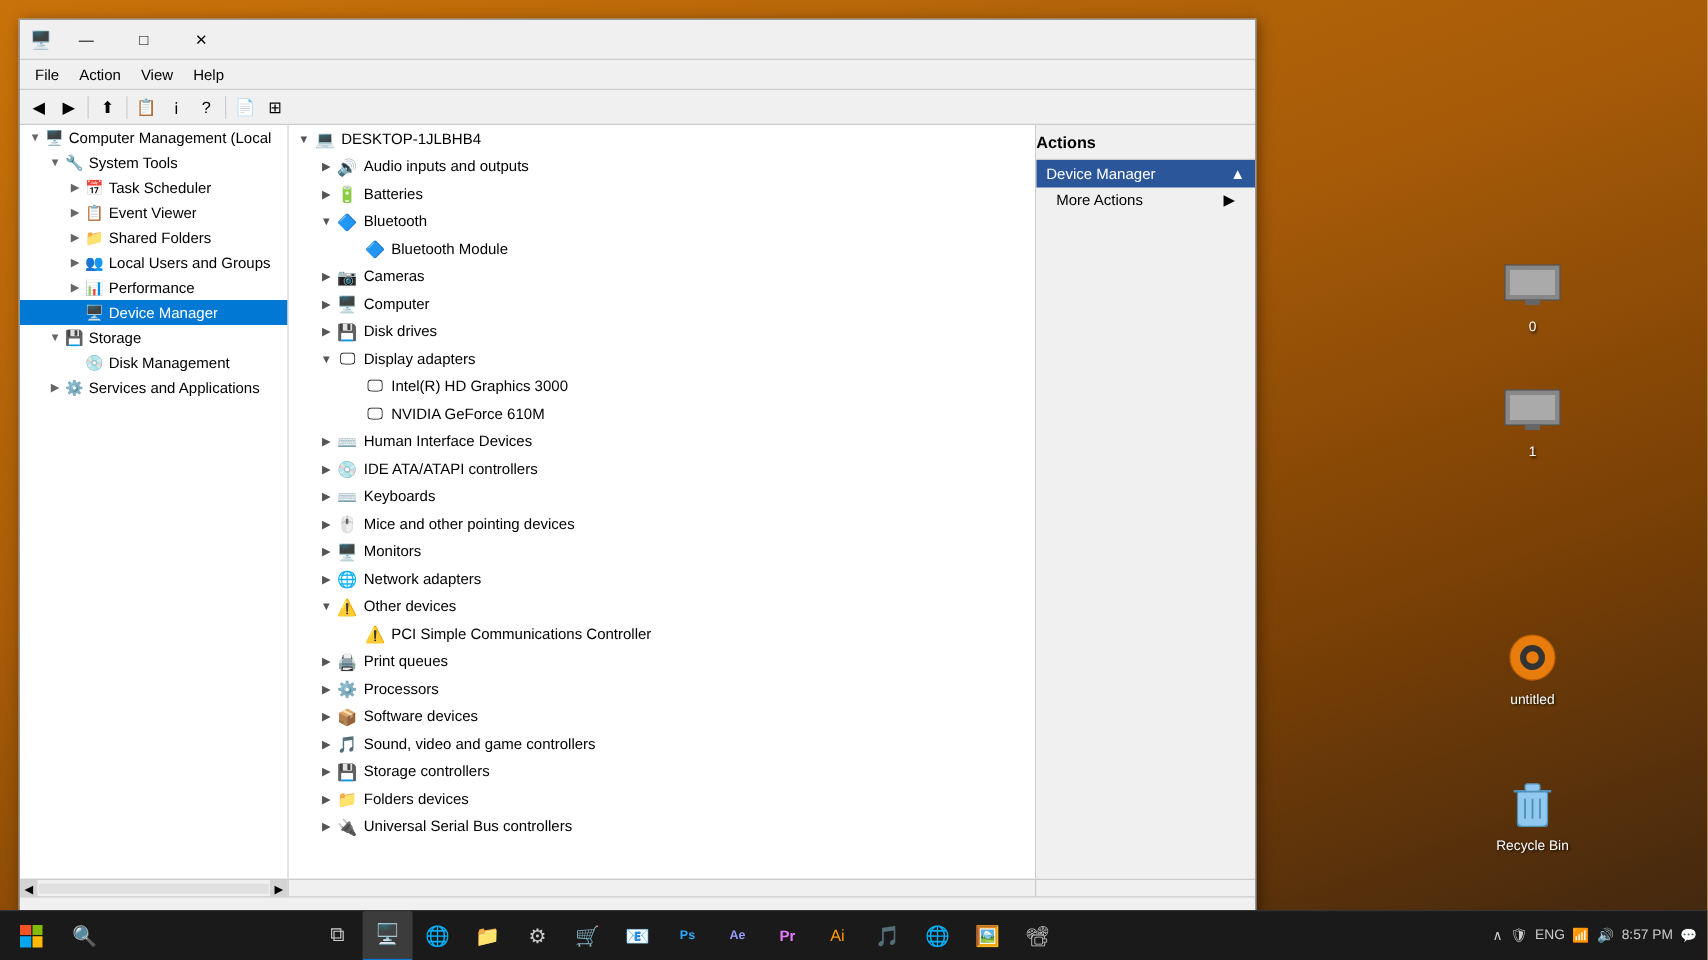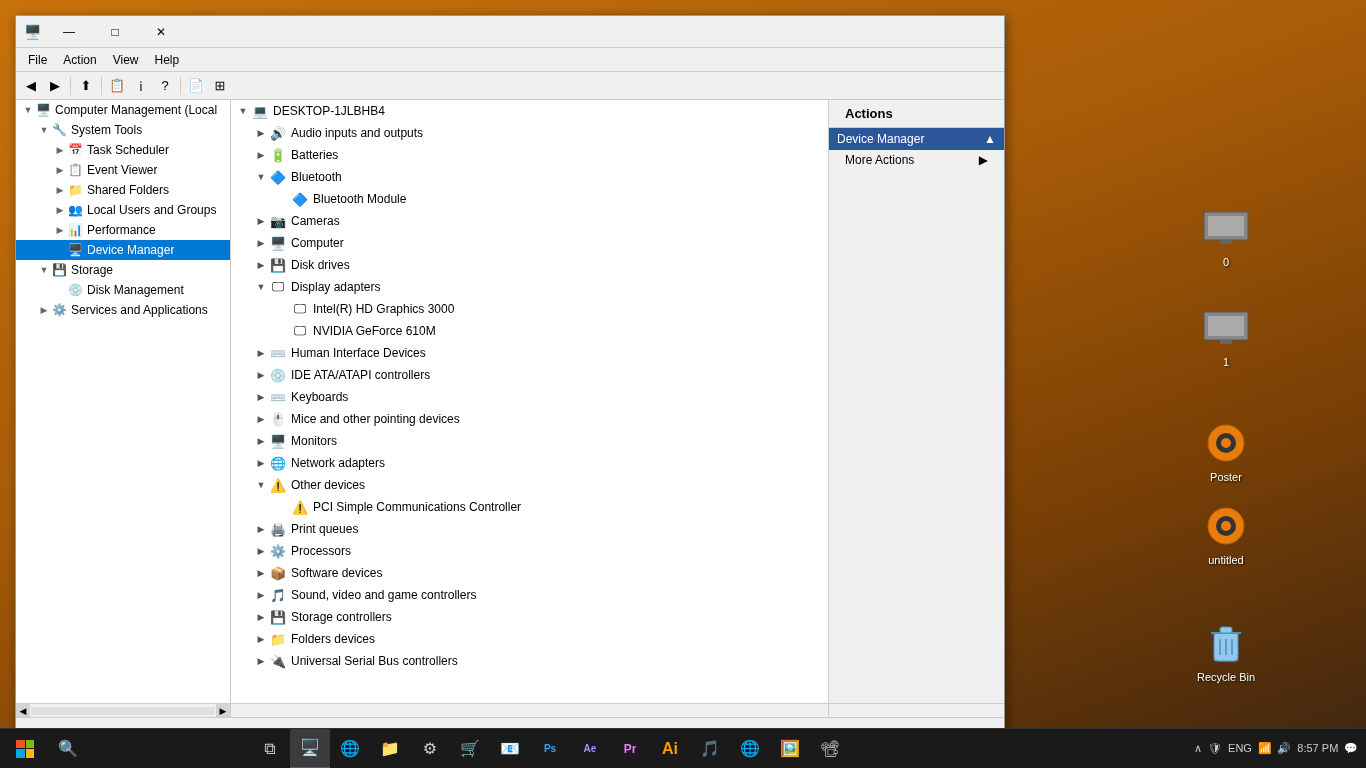--- a/index.html
+++ b/index.html
@@ -302,21 +302,21 @@
     }
 
     
     .actions-panel {
       width: 175px;
       background: #f0f0f0;
       overflow-y: auto;
     }
     .actions-header {
       background: #f0f0f0;
-      padding: 6px 16px;
+      padding: 6px 0;
       font-size: 13px;
       font-weight: bold;
       border-bottom: 1px solid #ccc;
     }
     .action-item {
       display: flex;
       align-items: center;
       justify-content: space-between;
       padding: 4px 8px;
       cursor: pointer;
@@ -388,30 +388,20 @@
     <div class="desktop-icon-img">
       <svg width="48" height="36" viewBox="0 0 48 36">
           <rect x="2" y="2" width="44" height="28" fill="#888" stroke="#555" stroke-width="1"></rect>
           <rect x="6" y="6" width="36" height="20" fill="#aaa"></rect>
           <rect x="18" y="30" width="12" height="4" fill="#666"></rect>
         </svg>
     </div>
     <span class="desktop-icon-label">1</span>
   </div>
 
-  <div class="desktop-icon" style="right:100px; top:415px;">
-    <div class="desktop-icon-img">
-      <svg width="40" height="40" viewBox="0 0 40 40">
-        <circle cx="20" cy="20" r="18" fill="#e87d0d" stroke="#c06000" stroke-width="1"></circle>
-        <circle cx="20" cy="20" r="10" fill="#333"></circle>
-        <circle cx="20" cy="20" r="5" fill="#e87d0d"></circle>
-      </svg>
-    </div>
-    <span class="desktop-icon-label">Poster</span>
-  </div>
 
   <div class="desktop-icon" style="right:100px; top:498px;">
     <div class="desktop-icon-img">
       <svg width="40" height="40" viewBox="0 0 40 40">
         <circle cx="20" cy="20" r="18" fill="#e87d0d" stroke="#c06000" stroke-width="1"></circle>
         <circle cx="20" cy="20" r="10" fill="#333"></circle>
         <circle cx="20" cy="20" r="5" fill="#e87d0d"></circle>
       </svg>
     </div>
     <span class="desktop-icon-label">untitled</span>
@@ -734,21 +724,21 @@
 
     <div class="taskbar-icon-btn active" title="Computer Management">🖥️</div>
     <div class="taskbar-icon-btn">🌐</div>
     <div class="taskbar-icon-btn">📁</div>
     <div class="taskbar-icon-btn">⚙</div>
     <div class="taskbar-icon-btn">🛒</div>
     <div class="taskbar-icon-btn">📧</div>
     <div class="taskbar-icon-btn" style="font-size:10px; font-weight:bold; color:#31a8ff;">Ps</div>
     <div class="taskbar-icon-btn" style="font-size:10px; font-weight:bold; color:#9999ff;">Ae</div>
     <div class="taskbar-icon-btn" style="font-size:12px; font-weight:bold; color:#e77cff;">Pr</div>
-    <div class="taskbar-icon-btn" style="font-size:16px; font-weight:bold; color:#ff9a00;">Ai</div>
+    <div class="taskbar-icon-btn" style="font-size:13px; font-weight:normal; color:#ff9a00;">Ai</div>
     <div class="taskbar-icon-btn">🎵</div>
     <div class="taskbar-icon-btn">🌐</div>
     <div class="taskbar-icon-btn">🖼️</div>
     <div class="taskbar-icon-btn">📽</div>
 
     <div style="flex:1;"></div>
 
     <div class="taskbar-tray">
       <span style="cursor:pointer;">∧</span>
       <span>🛡</span>

